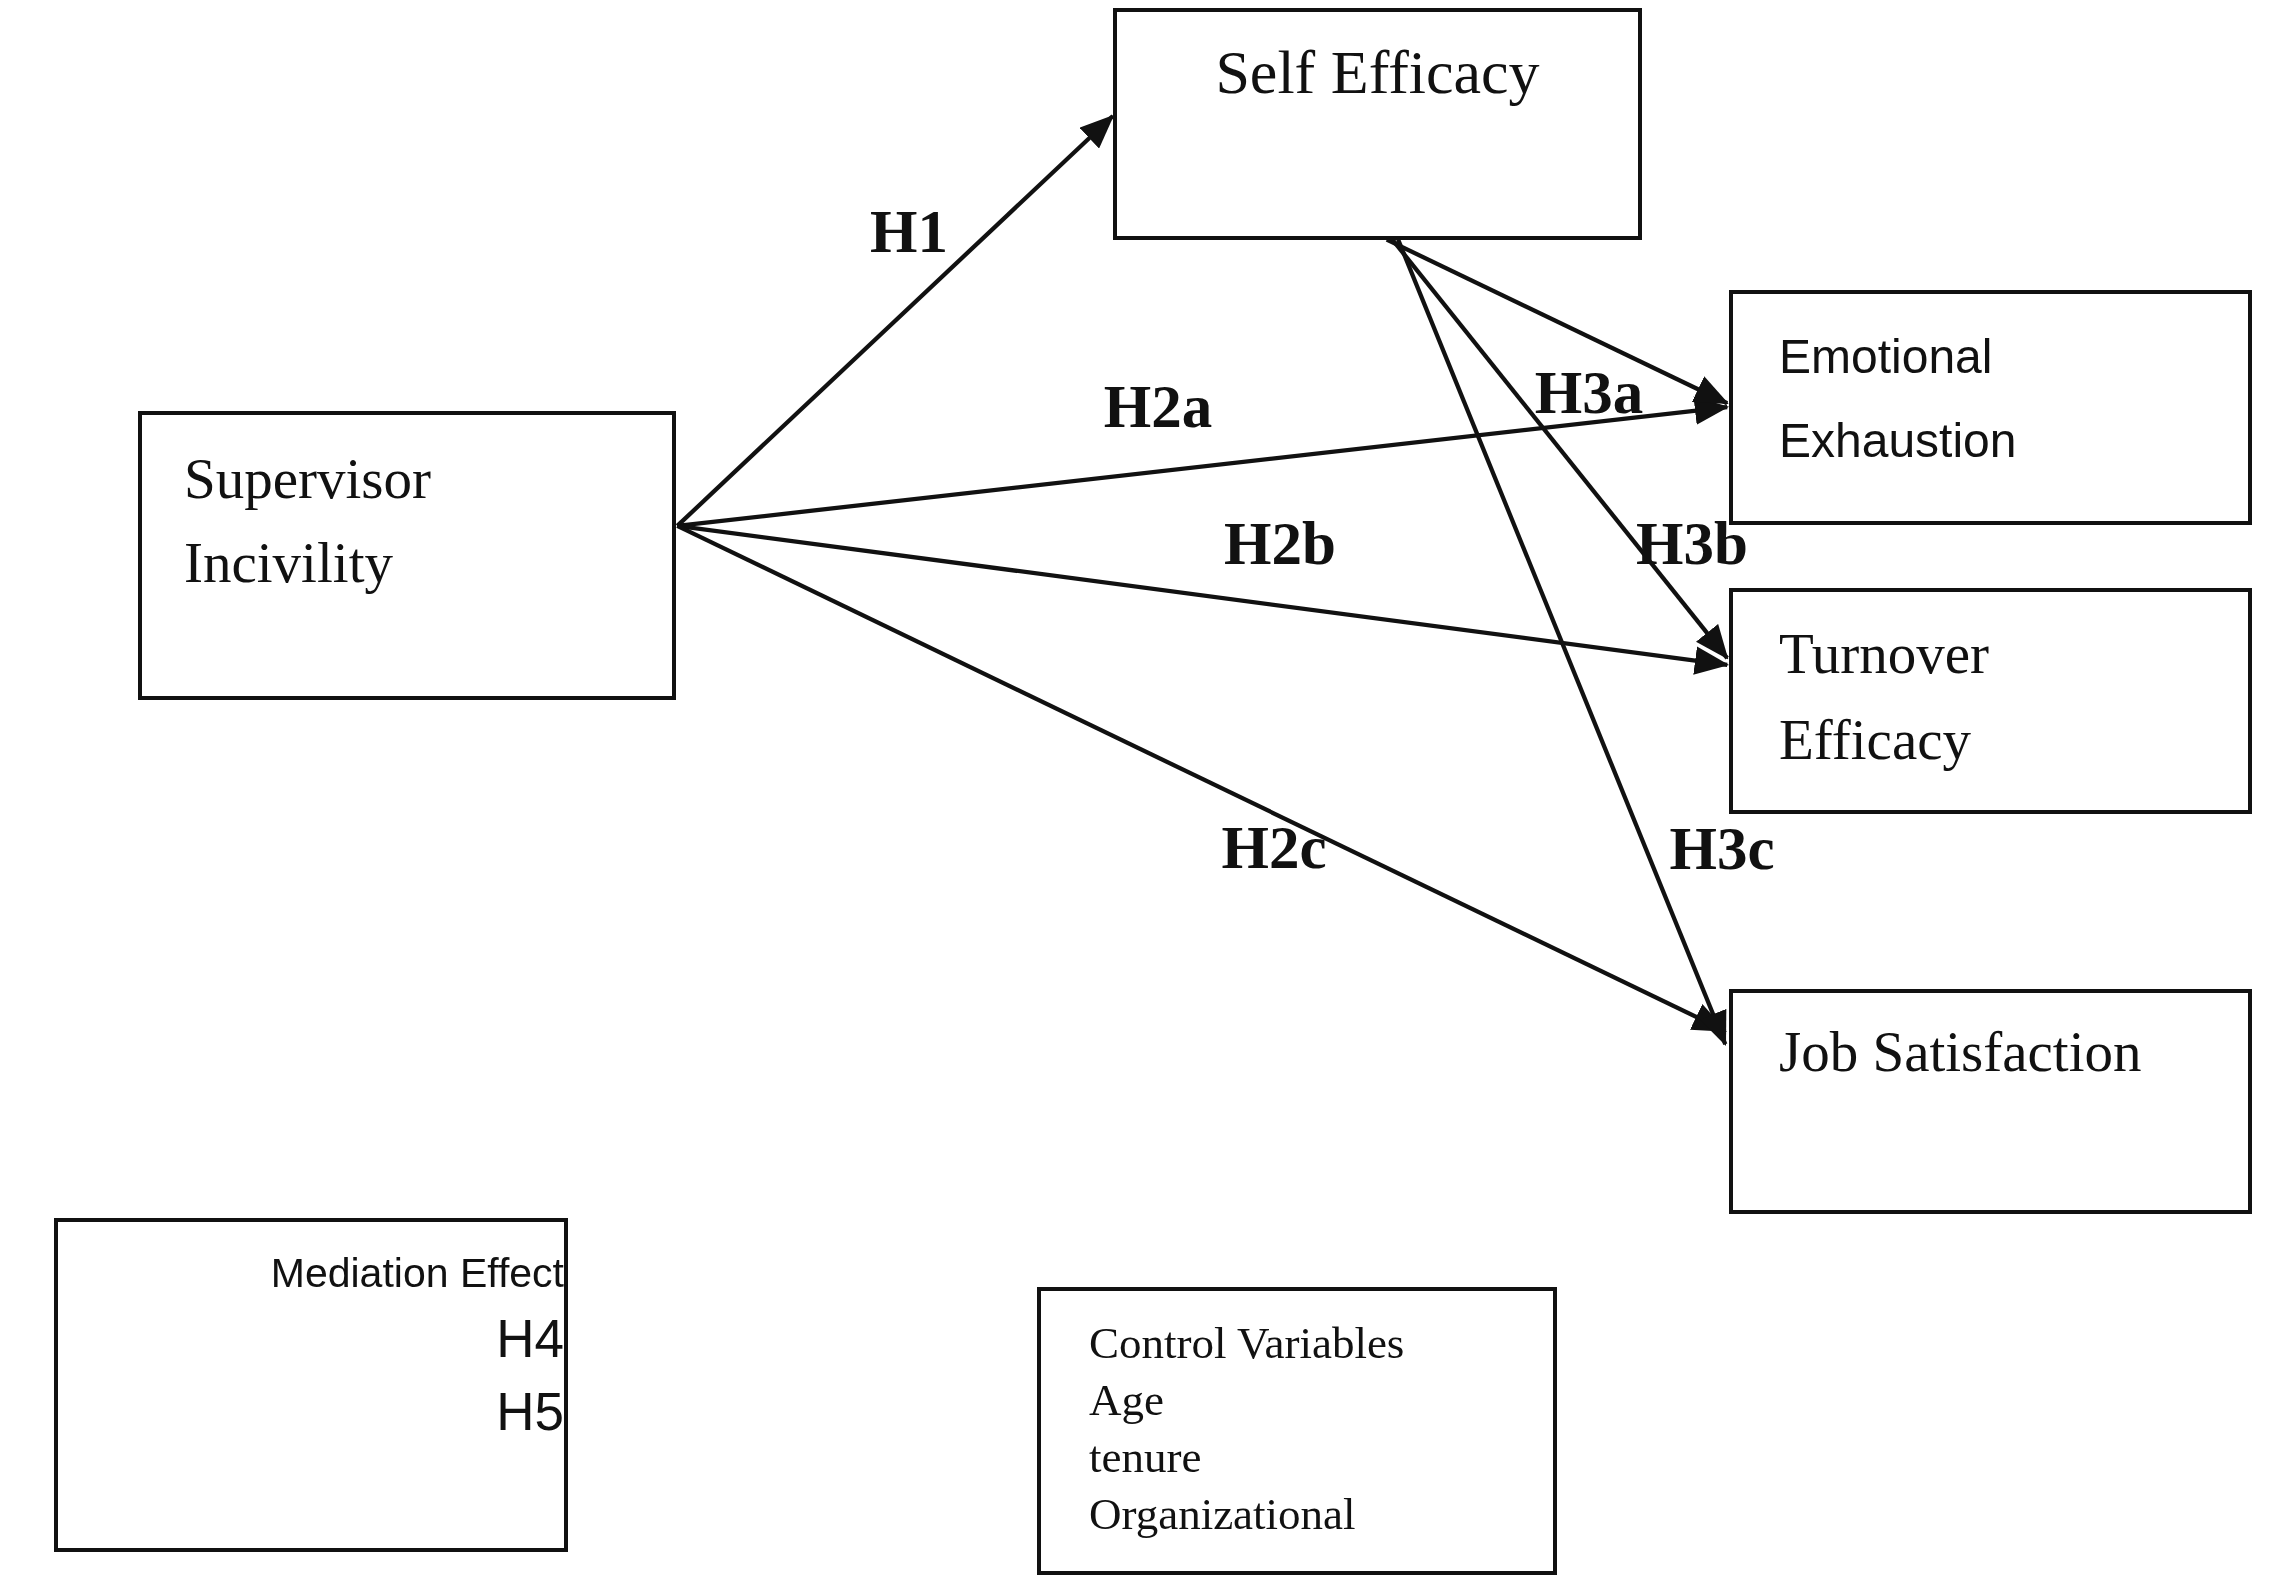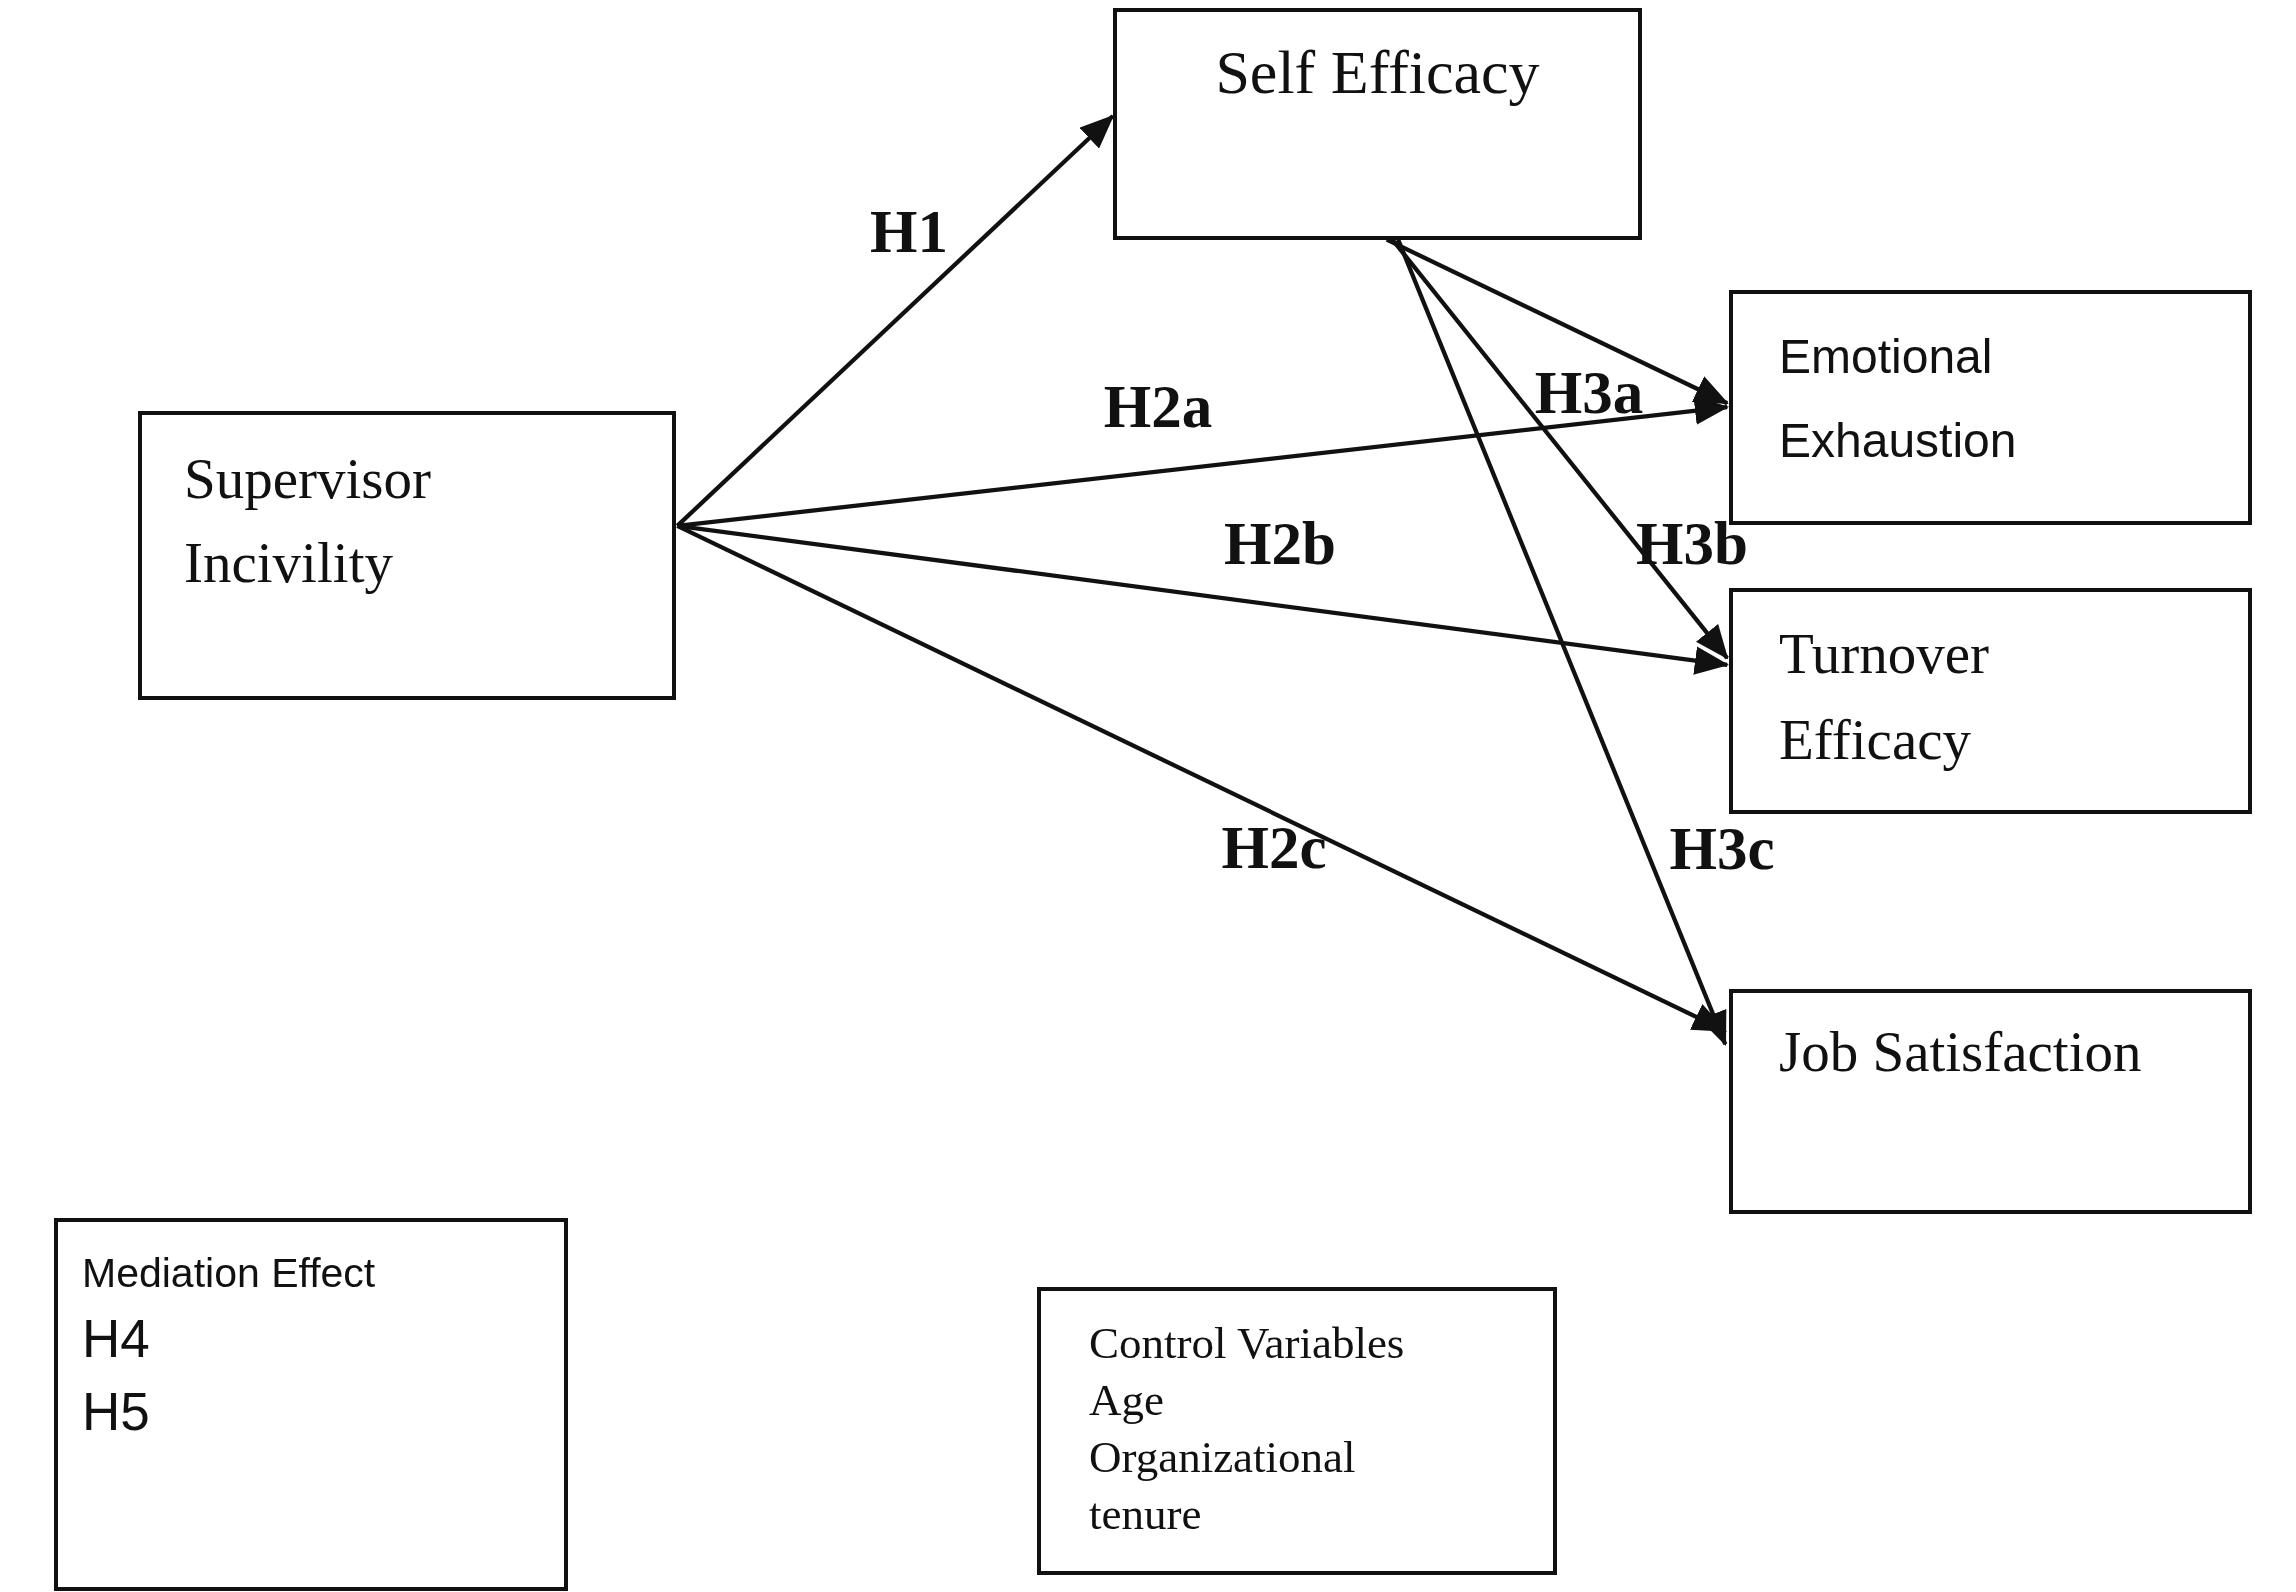--- a/index.html
+++ b/index.html
@@ -24,22 +24,22 @@
     padding:22px 0 0 42px;font-size:57px;line-height:84px;}
   .n-self-efficacy{left:1113px;top:7.6px;width:529px;height:232px;
     padding:28.5px 0 0 0;font-size:62px;line-height:65px;text-align:center;}
   .n-emotional{left:1729px;top:290px;width:523px;height:235px;
     padding:21px 0 0 46px;font-family:"Liberation Sans",sans-serif;
     font-size:48px;line-height:84px;}
   .n-turnover{left:1729px;top:588px;width:523px;height:226px;
     padding:19px 0 0 46px;font-size:57px;line-height:86px;}
   .n-job{left:1729px;top:989px;width:523px;height:225px;
     padding:26px 0 0 46px;font-size:57px;line-height:65px;}
-  .n-mediation{left:54px;top:1218px;width:514px;height:373px;
-    padding:23px 0 0 24px;font-family:"Liberation Sans",sans-serif;}
+  .n-mediation{left:54px;top:1218px;width:514px;height:334px;
+    padding:23px 0 0 32px;font-family:"Liberation Sans",sans-serif;text-align:right;}
   .n-mediation .l0{font-size:41px;line-height:57px;}
   .n-mediation .l1,.n-mediation .l2,.n-mediation .l3{font-size:53px;line-height:73px;}
   .n-controls{left:1037px;top:1287px;width:520px;height:288px;
     padding:24px 0 0 48px;font-size:45px;line-height:57px;}
   
   .hlabel{
     position:absolute;
     transform:translate(-50%,-50%);
     font-family:"Liberation Serif",serif;
     font-weight:bold;
@@ -99,22 +99,22 @@
 
   <div class="node n-mediation">
     <span class="line l0">Mediation Effect</span>
     <span class="line l1">H4</span>
     <span class="line l2">H5</span>
   </div>
 
   <div class="node n-controls">
     <span class="line">Control Variables</span>
     <span class="line">Age</span>
+    <span class="line">tenure</span>
     <span class="line">Organizational</span>
-    <span class="line">tenure</span>
   </div>
 
   <div class="hlabel hl-h1">H1</div>
   <div class="hlabel hl-h2a">H2a</div>
   <div class="hlabel hl-h2b">H2b</div>
   <div class="hlabel hl-h2c">H2c</div>
   <div class="hlabel hl-h3a">H3a</div>
   <div class="hlabel hl-h3b">H3b</div>
   <div class="hlabel hl-h3c">H3c</div>
 

